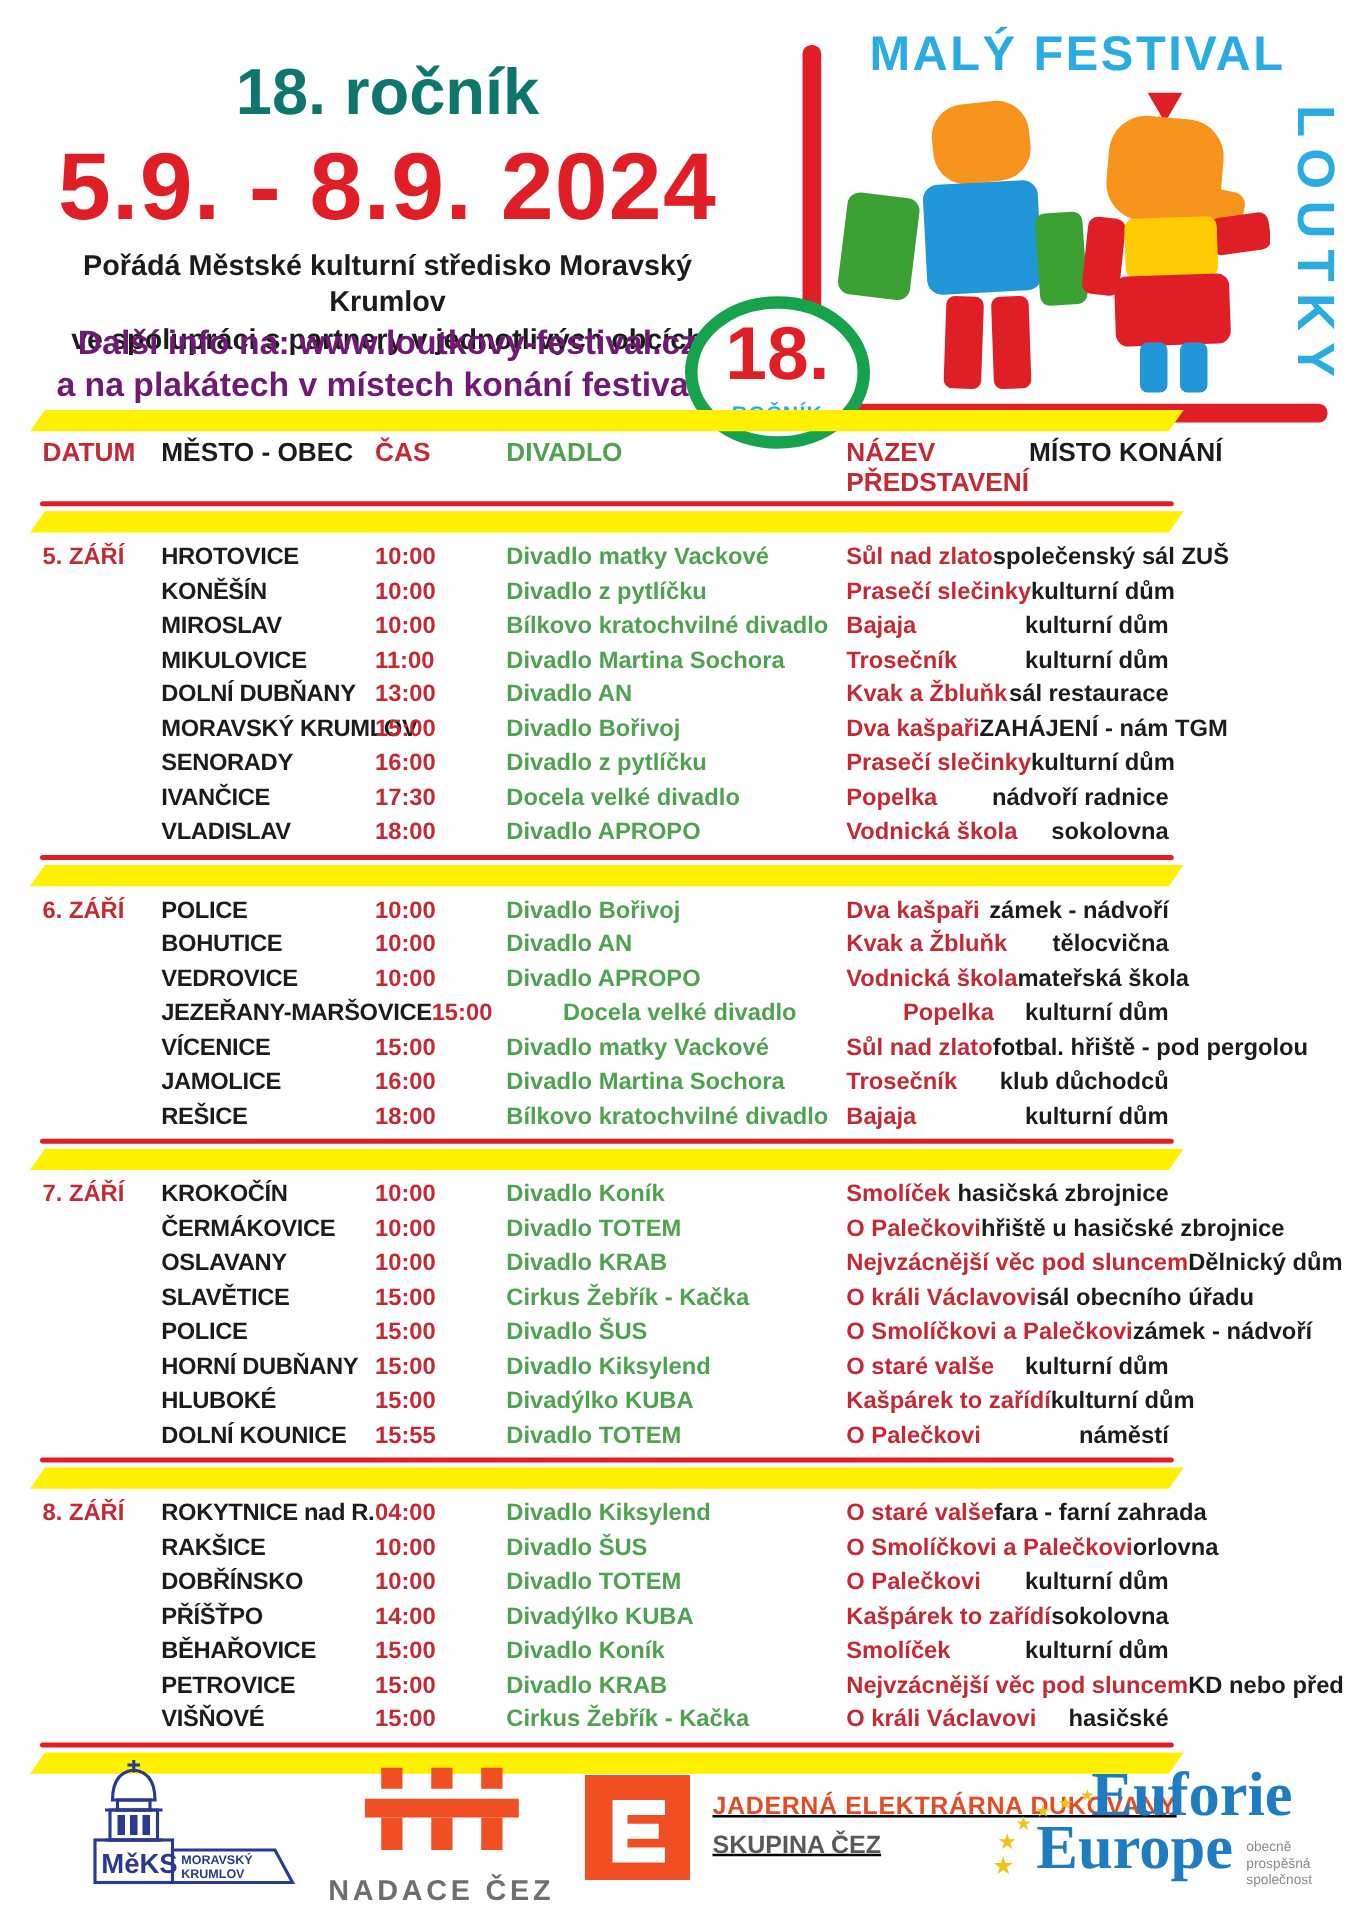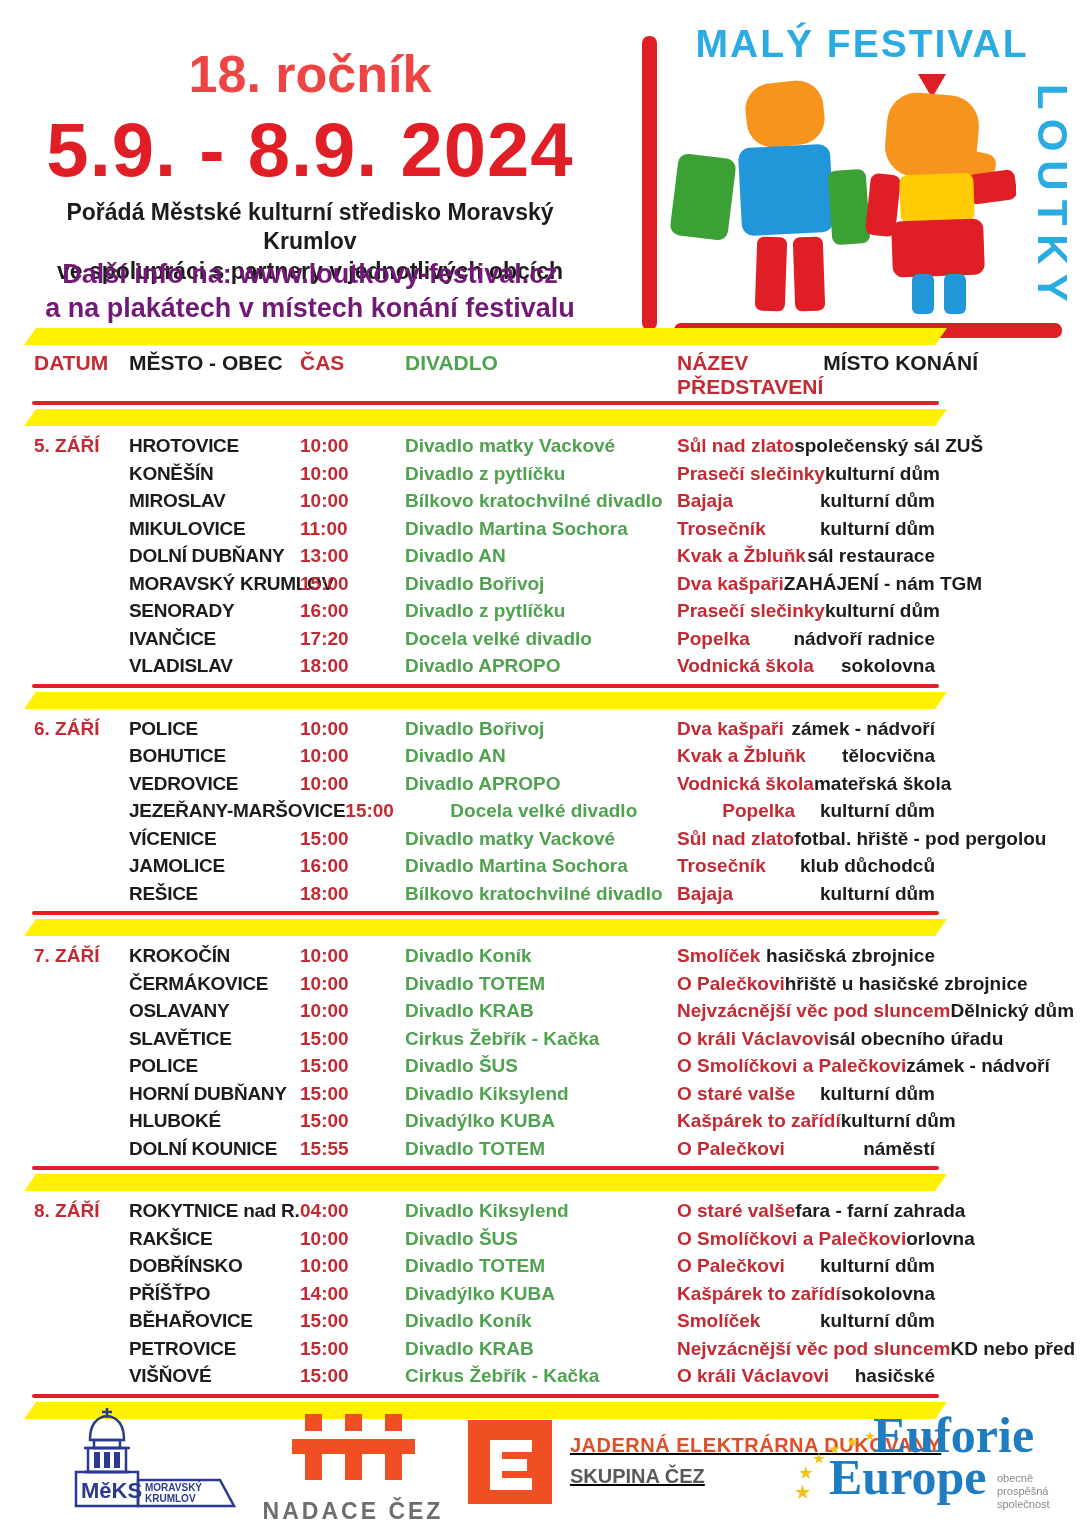--- a/index.html
+++ b/index.html
@@ -4,21 +4,21 @@
 <style>
   html,body { margin:0; padding:0; background:#e8e8e8; }
   .page {
     position:relative; width:1080px; height:1529px; margin:0 auto;
     background:#ffffff; overflow:hidden;
     font-family:"Liberation Sans", sans-serif; font-weight:bold;
   }
 
   
   .edition  { position:absolute; left:30px;  top:44px;  width:560px; text-align:center;
-              font-size:52px; color:#ef4444; }
+              font-size:52px; color:#0f766e; }
   .dates    { position:absolute; left:5px;   top:106px; width:610px; text-align:center;
               font-size:76px; color:#E01E25; letter-spacing:1px; }
   .org      { position:absolute; left:20px;  top:198px; width:580px; text-align:center;
               font-size:23px;  color:#1c1c1c; line-height:1.28; }
   .info     { position:absolute; left:20px;  top:257px; width:580px; text-align:center;
               font-size:27px;  color:#701a75; line-height:1.27; }
 
   
   .logo  { position:absolute; left:612px; top:20px; width:458px; height:320px; }
   .logo .vbar { position:absolute; left:30px; top:16px; width:15px; height:294px;
@@ -123,20 +123,27 @@
       <rect x="292" y="78" width="34" height="40" rx="10" fill="#F7941D" transform="rotate(12 309 98)"></rect>
       <rect x="200" y="100" width="30" height="62" rx="8" fill="#E01E25" transform="rotate(6 215 131)"></rect>
       <rect x="300" y="98" width="48" height="30" rx="8" fill="#E01E25" transform="rotate(-8 324 113)"></rect>
       <rect x="232" y="100" width="74" height="48" rx="8" fill="#FFCB05" transform="rotate(-2 269 124)"></rect>
       <rect x="224" y="146" width="92" height="56" rx="10" fill="#E01E25" transform="rotate(-2 270 174)"></rect>
       <rect x="244" y="200" width="22" height="40" rx="6" fill="#2196D9"></rect>
       <rect x="276" y="200" width="22" height="40" rx="6" fill="#2196D9"></rect>
     </svg>
   </div>
 
+  <div class="badge">
+    <svg width="152" height="124" viewBox="0 0 152 124">
+      <ellipse cx="76" cy="62" rx="69" ry="56" fill="#ffffff" stroke="#17A24E" stroke-width="10"></ellipse>
+    </svg>
+    <div class="num">18.</div>
+    <div class="lbl">ROČNÍK</div>
+  </div>
 
   <div class="schedule">
     <div class="ybar"></div>
 
     <div class="hdr-row">
       <span class="h-red">DATUM</span>
       <span class="h-black">MĚSTO - OBEC</span>
       <span class="h-red">ČAS</span>
       <span class="h-green">DIVADLO</span>
       <span class="h-red">NÁZEV PŘEDSTAVENÍ</span>
@@ -201,21 +208,21 @@
     <span class="c-date"></span>
     <span class="c-city">SENORADY</span>
     <span class="c-time">16:00</span>
     <span class="c-theatre">Divadlo z pytlíčku</span>
     <span class="c-title">Prasečí slečinky</span>
     <span class="c-venue">kulturní dům</span>
   </div>
         <div class="row">
     <span class="c-date"></span>
     <span class="c-city">IVANČICE</span>
-    <span class="c-time">17:20</span>
+    <span class="c-time">17:30</span>
     <span class="c-theatre">Docela velké divadlo</span>
     <span class="c-title">Popelka</span>
     <span class="c-venue">nádvoří radnice</span>
   </div>
         <div class="row">
     <span class="c-date"></span>
     <span class="c-city">VLADISLAV</span>
     <span class="c-time">18:00</span>
     <span class="c-theatre">Divadlo APROPO</span>
     <span class="c-title">Vodnická škola</span>

